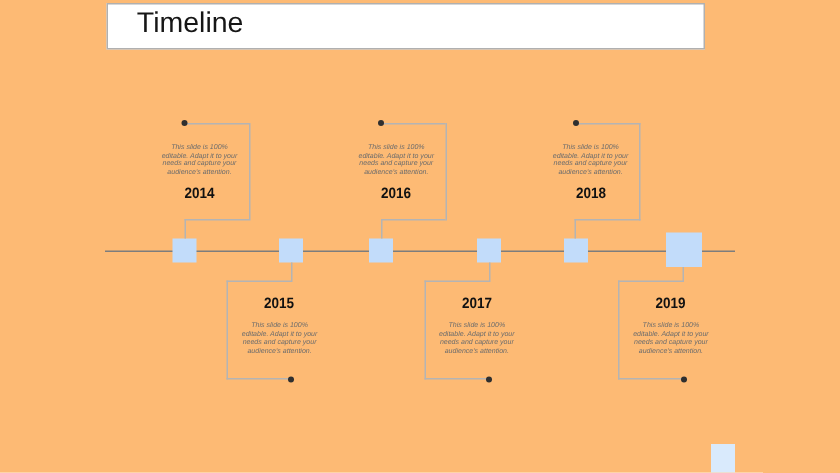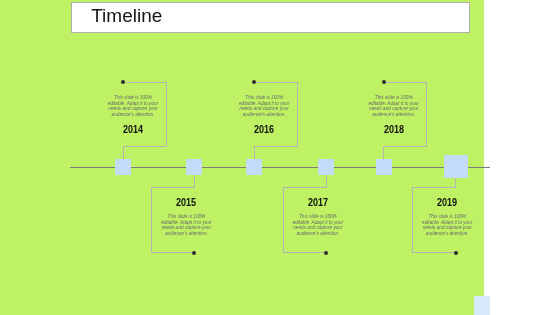--- a/index.html
+++ b/index.html
@@ -1,19 +1,19 @@
 <!DOCTYPE html>
 <html><head>
 <meta charset="utf-8">
 <title>Timeline</title>
 <style>
   html,body{margin:0;padding:0;}
   body{width:560px;height:315px;background:#ffffff;overflow:hidden;
        font-family:"Liberation Sans",sans-serif;}
-  #slide{position:relative;width:484px;height:315px;background:#bef264;}
+  #slide{position:relative;width:560px;height:315px;background:#fdba74;}
 
   
   #title-box{position:absolute;left:70.6px;top:2.3px;width:399.2px;height:30.7px;
              border:1px solid #b0b0b0;box-sizing:border-box;background:#ffffff;}
   #title-text{position:absolute;left:19.6px;top:1.5px;font-size:19px;color:#161616;
               white-space:nowrap;transform:translateZ(0);}
 
   
   #axis{position:absolute;left:69.6px;top:167.0px;width:420.8px;height:1px;background:#7d7d7d;}
 

